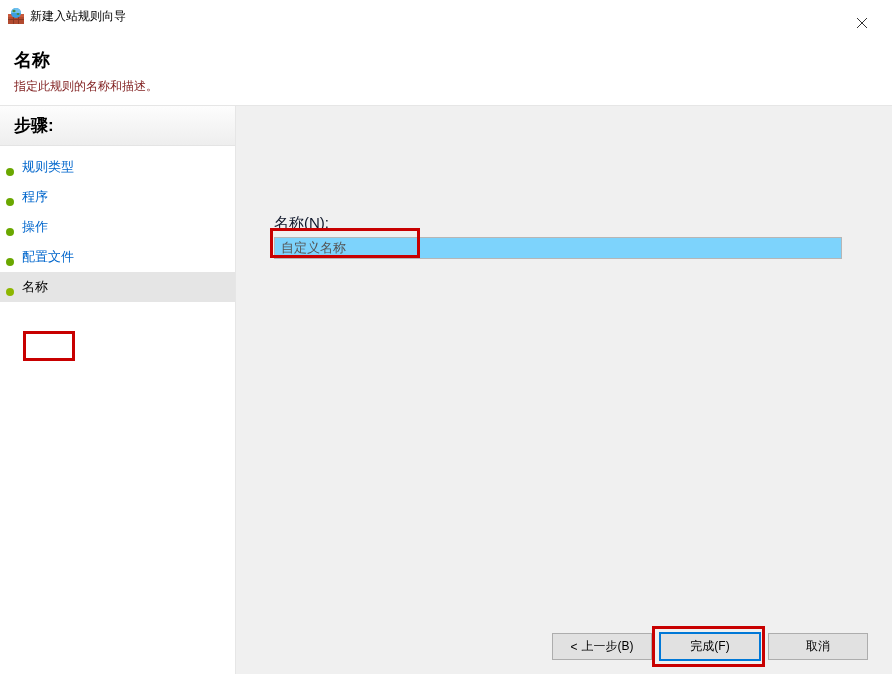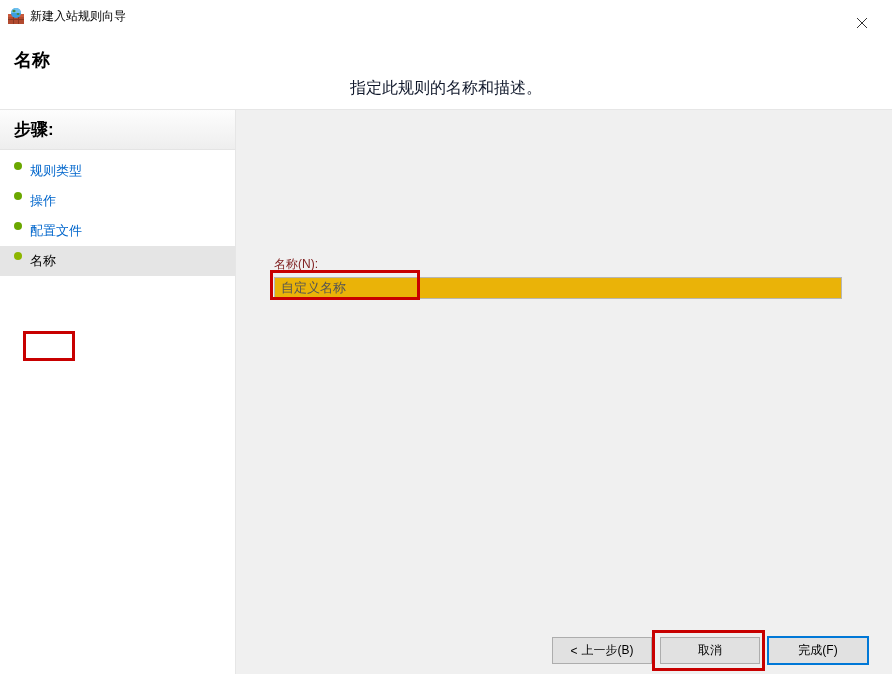--- a/index.html
+++ b/index.html
@@ -46,23 +46,22 @@
     .header {
       padding: 18px 14px 10px 14px;
     }
     .header-title {
       font-size: 18px;
       font-weight: bold;
       color: #000;
       margin-bottom: 6px;
     }
     .header-subtitle {
-      font-size: 16px;
-      color: #0f172a;
-      text-align: center;
+      font-size: 12px;
+      color: #7f1d1d;
     }
     .divider {
       height: 1px;
       background: #e6e6e6;
     }
     .body {
       display: flex;
       height: calc(674px - 30px - 74px);
     }
     .sidebar {
@@ -75,22 +74,22 @@
       color: #000;
       padding: 8px 14px 8px 14px;
       background: linear-gradient(to bottom, #fdfdfd, #eeeeee);
       border-bottom: 1px solid #e4e4e4;
     }
     .steps-list {
       padding: 6px 0;
     }
     .step-item {
       display: flex;
-      align-items: flex-start;
-      padding: 6px 14px;
+      align-items: flex-end;
+      padding: 6px 6px;
       font-size: 13px;
       cursor: pointer;
       gap: 8px;
     }
     .step-item .bullet {
       width: 8px;
       height: 8px;
       border-radius: 50%;
       background: #6aa700;
       flex-shrink: 0;
@@ -107,30 +106,29 @@
     }
 
     .main {
       flex: 1;
       background: #f0f0f0;
       border-left: 1px solid #e6e6e6;
       padding: 108px 50px 0 38px;
       position: relative;
     }
     .field-label {
-      font-size: 12px;
-      color: #7f1d1d;
+      font-size: 15px;
+      color: #0f172a;
       margin-bottom: 4px;
-      margin-top: 38px;
     }
     .text-input {
       width: 100%;
       height: 22px;
       border: 1px solid #b6b6b6;
-      background: #eab308;
+      background: #7dd3fc;
       font-size: 13px;
       padding: 1px 6px;
       color: #555;
       outline: none;
     }
     .textarea-input {
       width: 100%;
       height: 148px;
       border: 1px solid #b6b6b6;
       background: #fff;
@@ -206,20 +204,24 @@
 
   <div class="sidebar">
     <div class="steps-header">步骤:</div>
     <div class="steps-list">
       <div class="step-item link">
         <span class="bullet"></span>
         <span class="label">规则类型</span>
       </div>
       <div class="step-item link">
         <span class="bullet"></span>
+        <span class="label">程序</span>
+      </div>
+      <div class="step-item link">
+        <span class="bullet"></span>
         <span class="label">操作</span>
       </div>
       <div class="step-item link">
         <span class="bullet"></span>
         <span class="label">配置文件</span>
       </div>
       <div class="step-item current">
         <span class="bullet"></span>
         <span class="label">名称</span>
       </div>
@@ -233,25 +235,25 @@
       
       <div class="current-highlight" style="left:-4px; top:14px; width:150px; height:30px;"></div>
     </div>
 
 
     <div class="footer">
       <button class="btn">
         <span class="btn-chevron">&lt;</span>
         <span>上一步(B)</span>
       </button>
+      <button class="btn default">
+        <span>完成(F)</span>
+      </button>
       <button class="btn">
         <span>取消</span>
       </button>
-      <button class="btn default">
-        <span>完成(F)</span>
-      </button>
     </div>
 
     <div class="current-highlight" style="right:127px; bottom:9px; width:113px; height:41px;"></div>
   </div>
 </div>
 
 <div class="current-highlight" style="left:23px; top:331px; width:52px; height:30px;"></div>
 
 </body></html>

